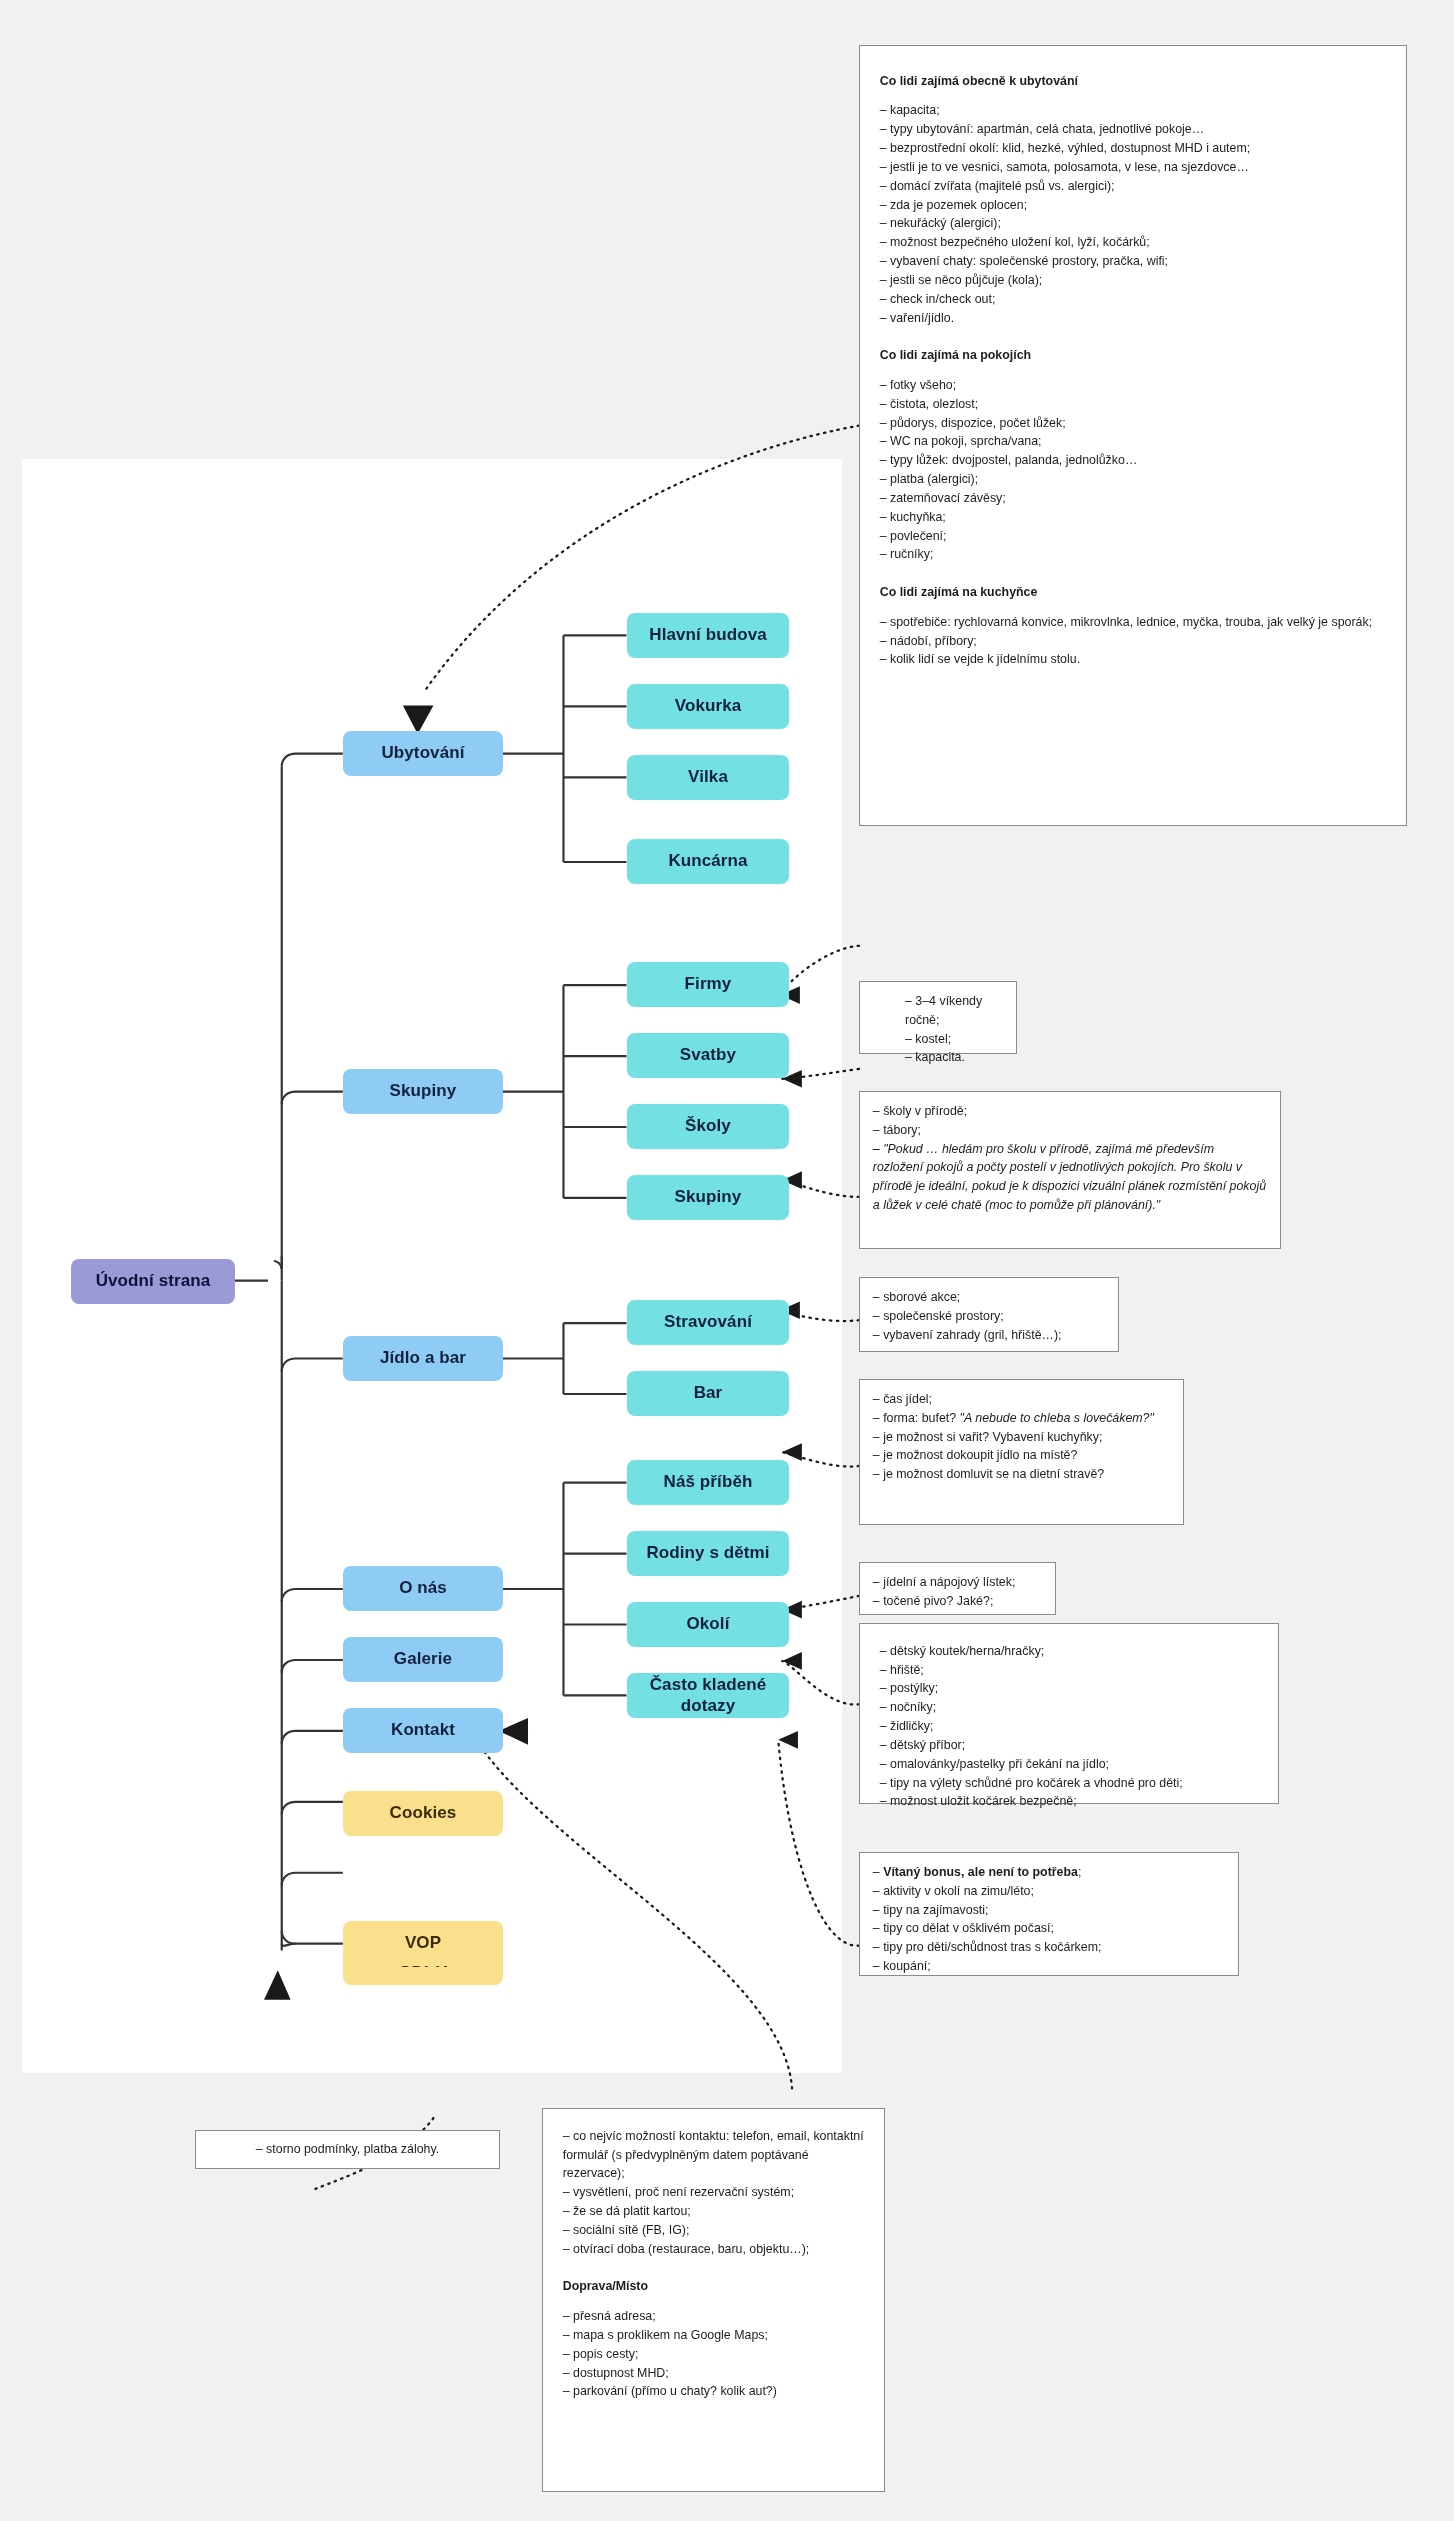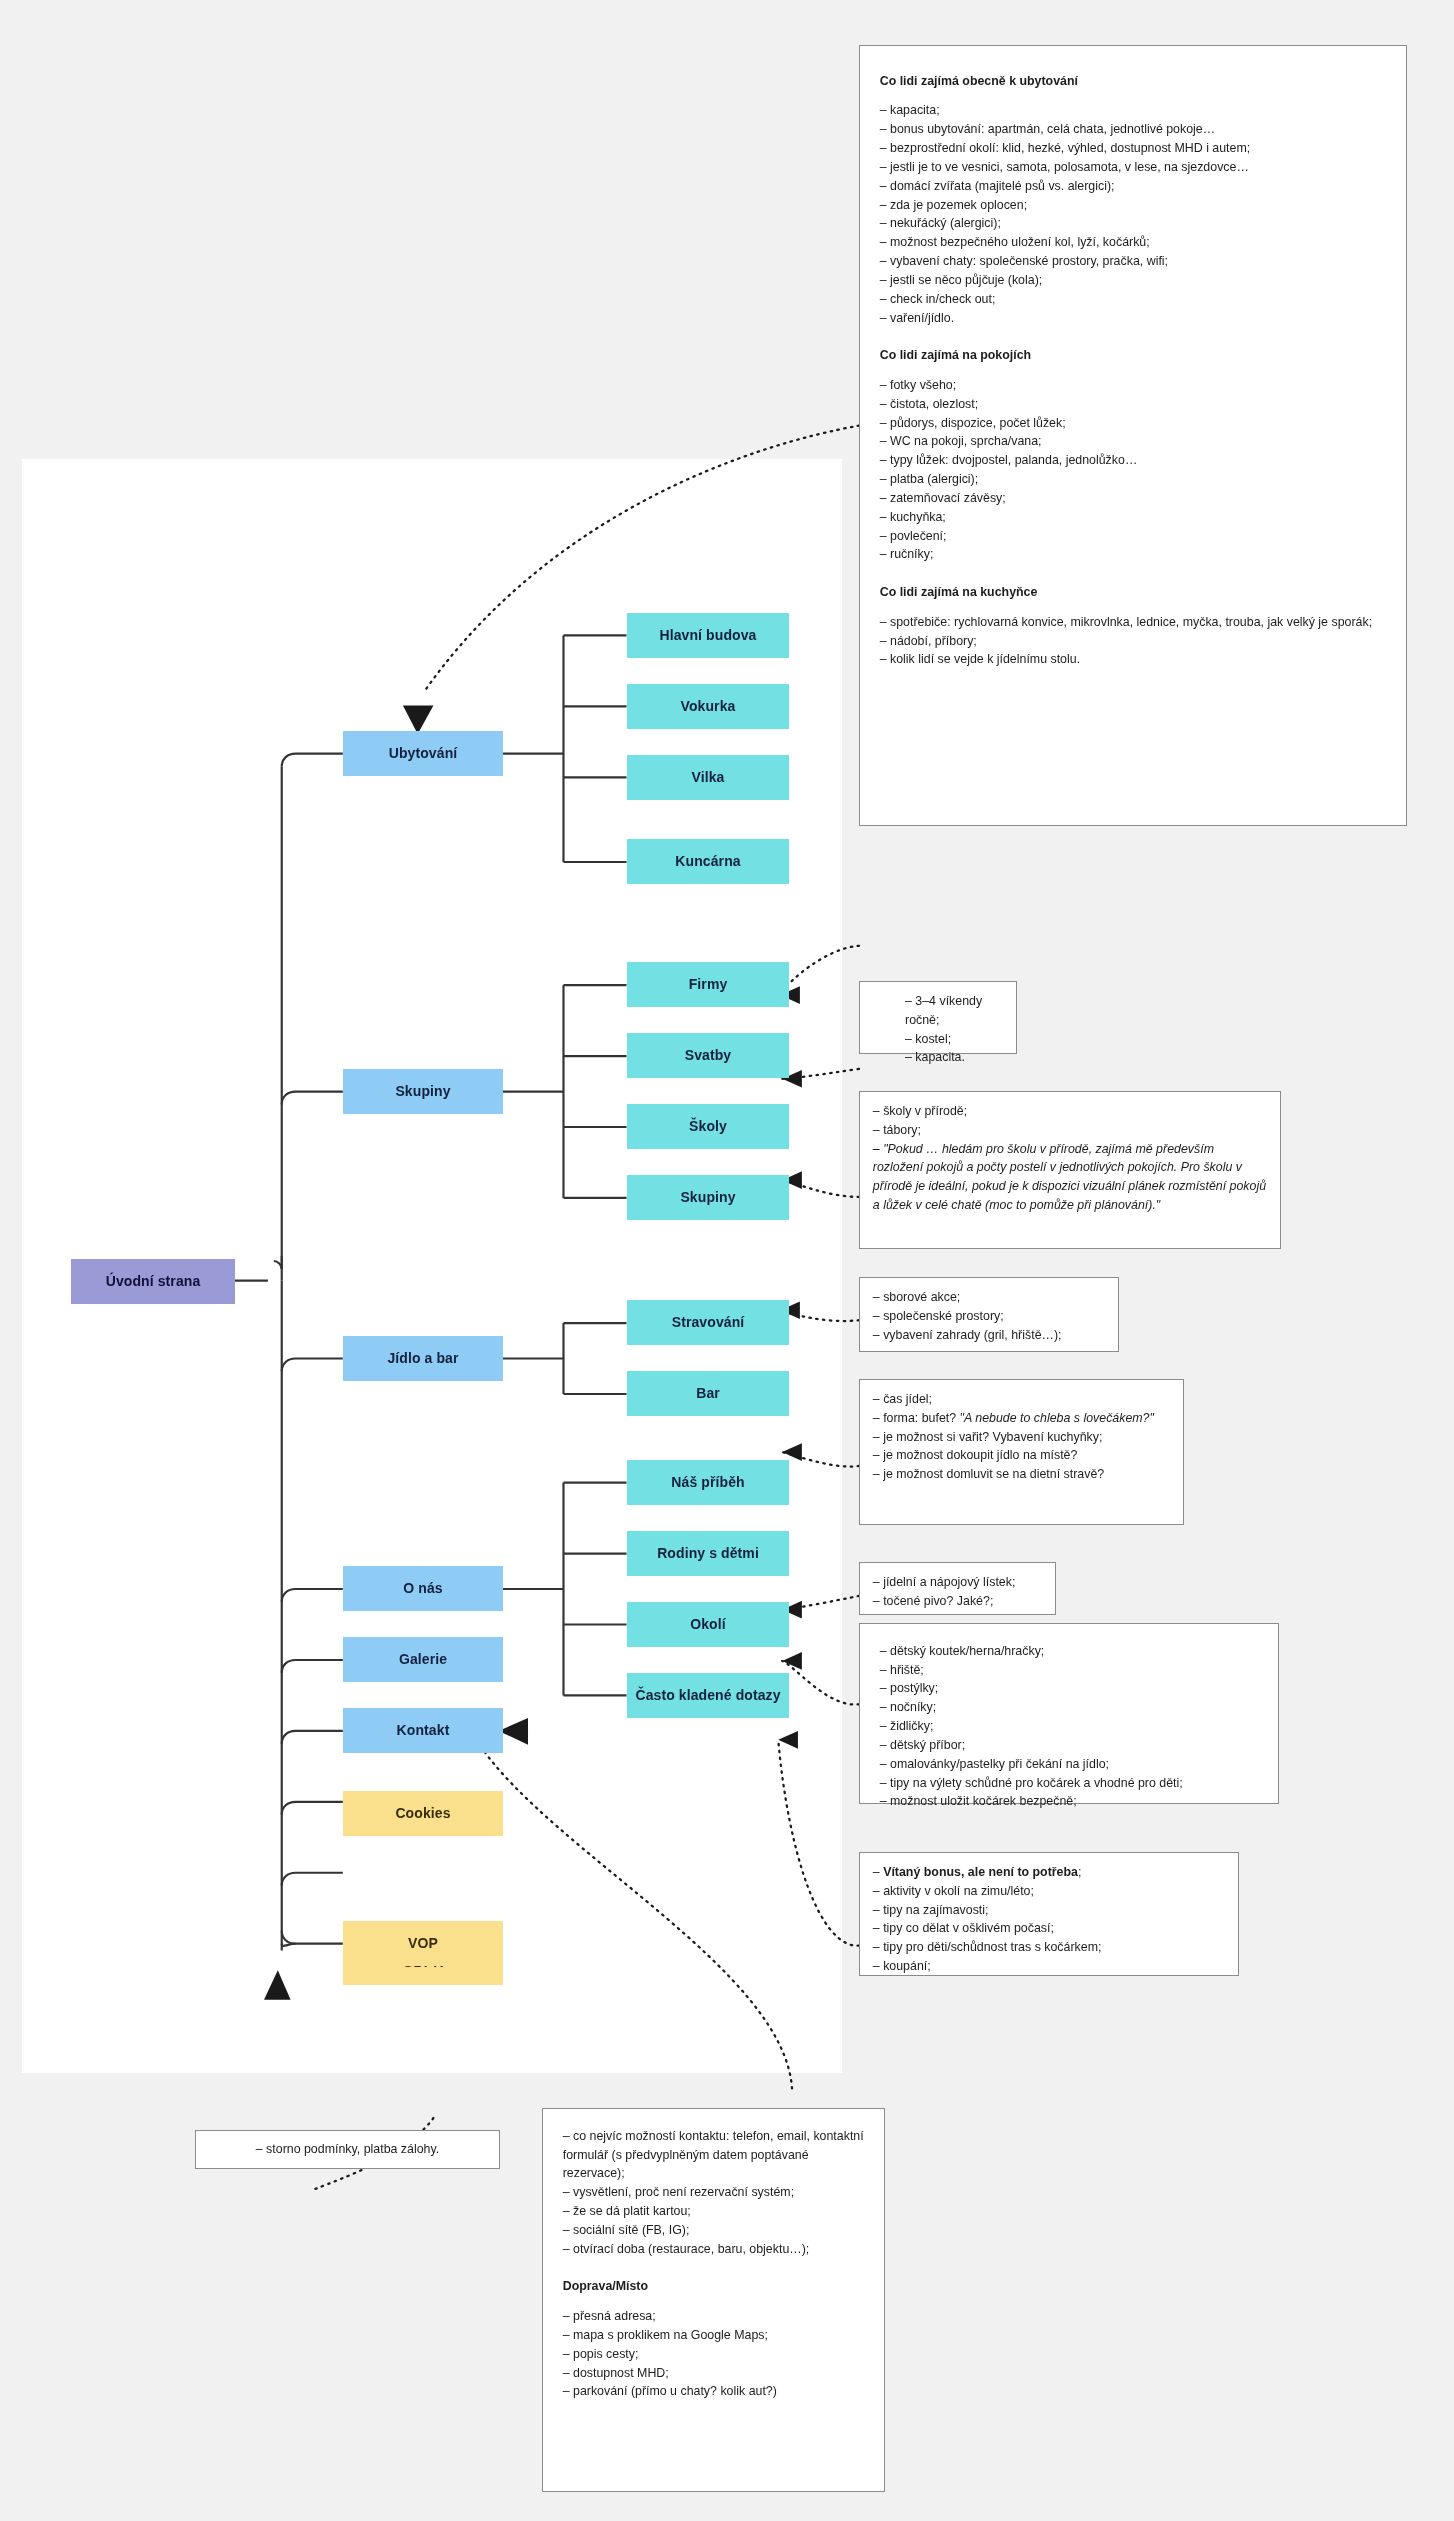--- a/index.html
+++ b/index.html
@@ -31,24 +31,25 @@
     pointer-events: none;
   }
   .node {
     position: absolute;
     box-sizing: border-box;
     display: flex;
     align-items: center;
     justify-content: center;
     text-align: center;
     font-weight: bold;
-    font-size: 14px;
+    font-size: 17px;
     color: #14213d;
     line-height: 1.22;
     letter-spacing: 0.1px;
+    border-radius: 8px;
   }
   .node.root { background: #9a9ad6; color: #101038; }
   .node.lvl1 { background: #8ecbf5; }
   .node.lvl2 { background: #73e0e4; }
   .node.legal { background: #fadf8d; color: #3a2c06; }
 
   .note {
     position: absolute;
     box-sizing: border-box;
     background: #ffffff;
@@ -241,21 +242,21 @@
     <span>Okolí</span>
   </div>
   <div class="node lvl2" style="left:627px; top:1673px; width:162px; height:45px;">
     <span>Často kladené dotazy</span>
   </div>
 
   <div class="note big" style="left:859px; top:45px; width:548px; height:781px;">
     <span class="hd">Co lidi zajímá obecně k ubytování</span>
     <span class="sp"></span>
     <div class="ln">– kapacita;</div>
-    <div class="ln">– bonus ubytování: apartmán, celá chata, jednotlivé pokoje…</div>
+    <div class="ln">– typy ubytování: apartmán, celá chata, jednotlivé pokoje…</div>
     <div class="ln">– bezprostřední okolí: klid, hezké, výhled, dostupnost MHD i autem;</div>
     <div class="ln">– jestli je to ve vesnici, samota, polosamota, v lese, na sjezdovce…</div>
     <div class="ln">– domácí zvířata (majitelé psů vs. alergici);</div>
     <div class="ln">– zda je pozemek oplocen;</div>
     <div class="ln">– nekuřácký (alergici);</div>
     <div class="ln">– možnost bezpečného uložení kol, lyží, kočárků;</div>
     <div class="ln">– vybavení chaty: společenské prostory, pračka, wifi;</div>
     <div class="ln">– jestli se něco půjčuje (kola);</div>
     <div class="ln">– check in/check out;</div>
     <div class="ln">– vaření/jídlo.</div>

